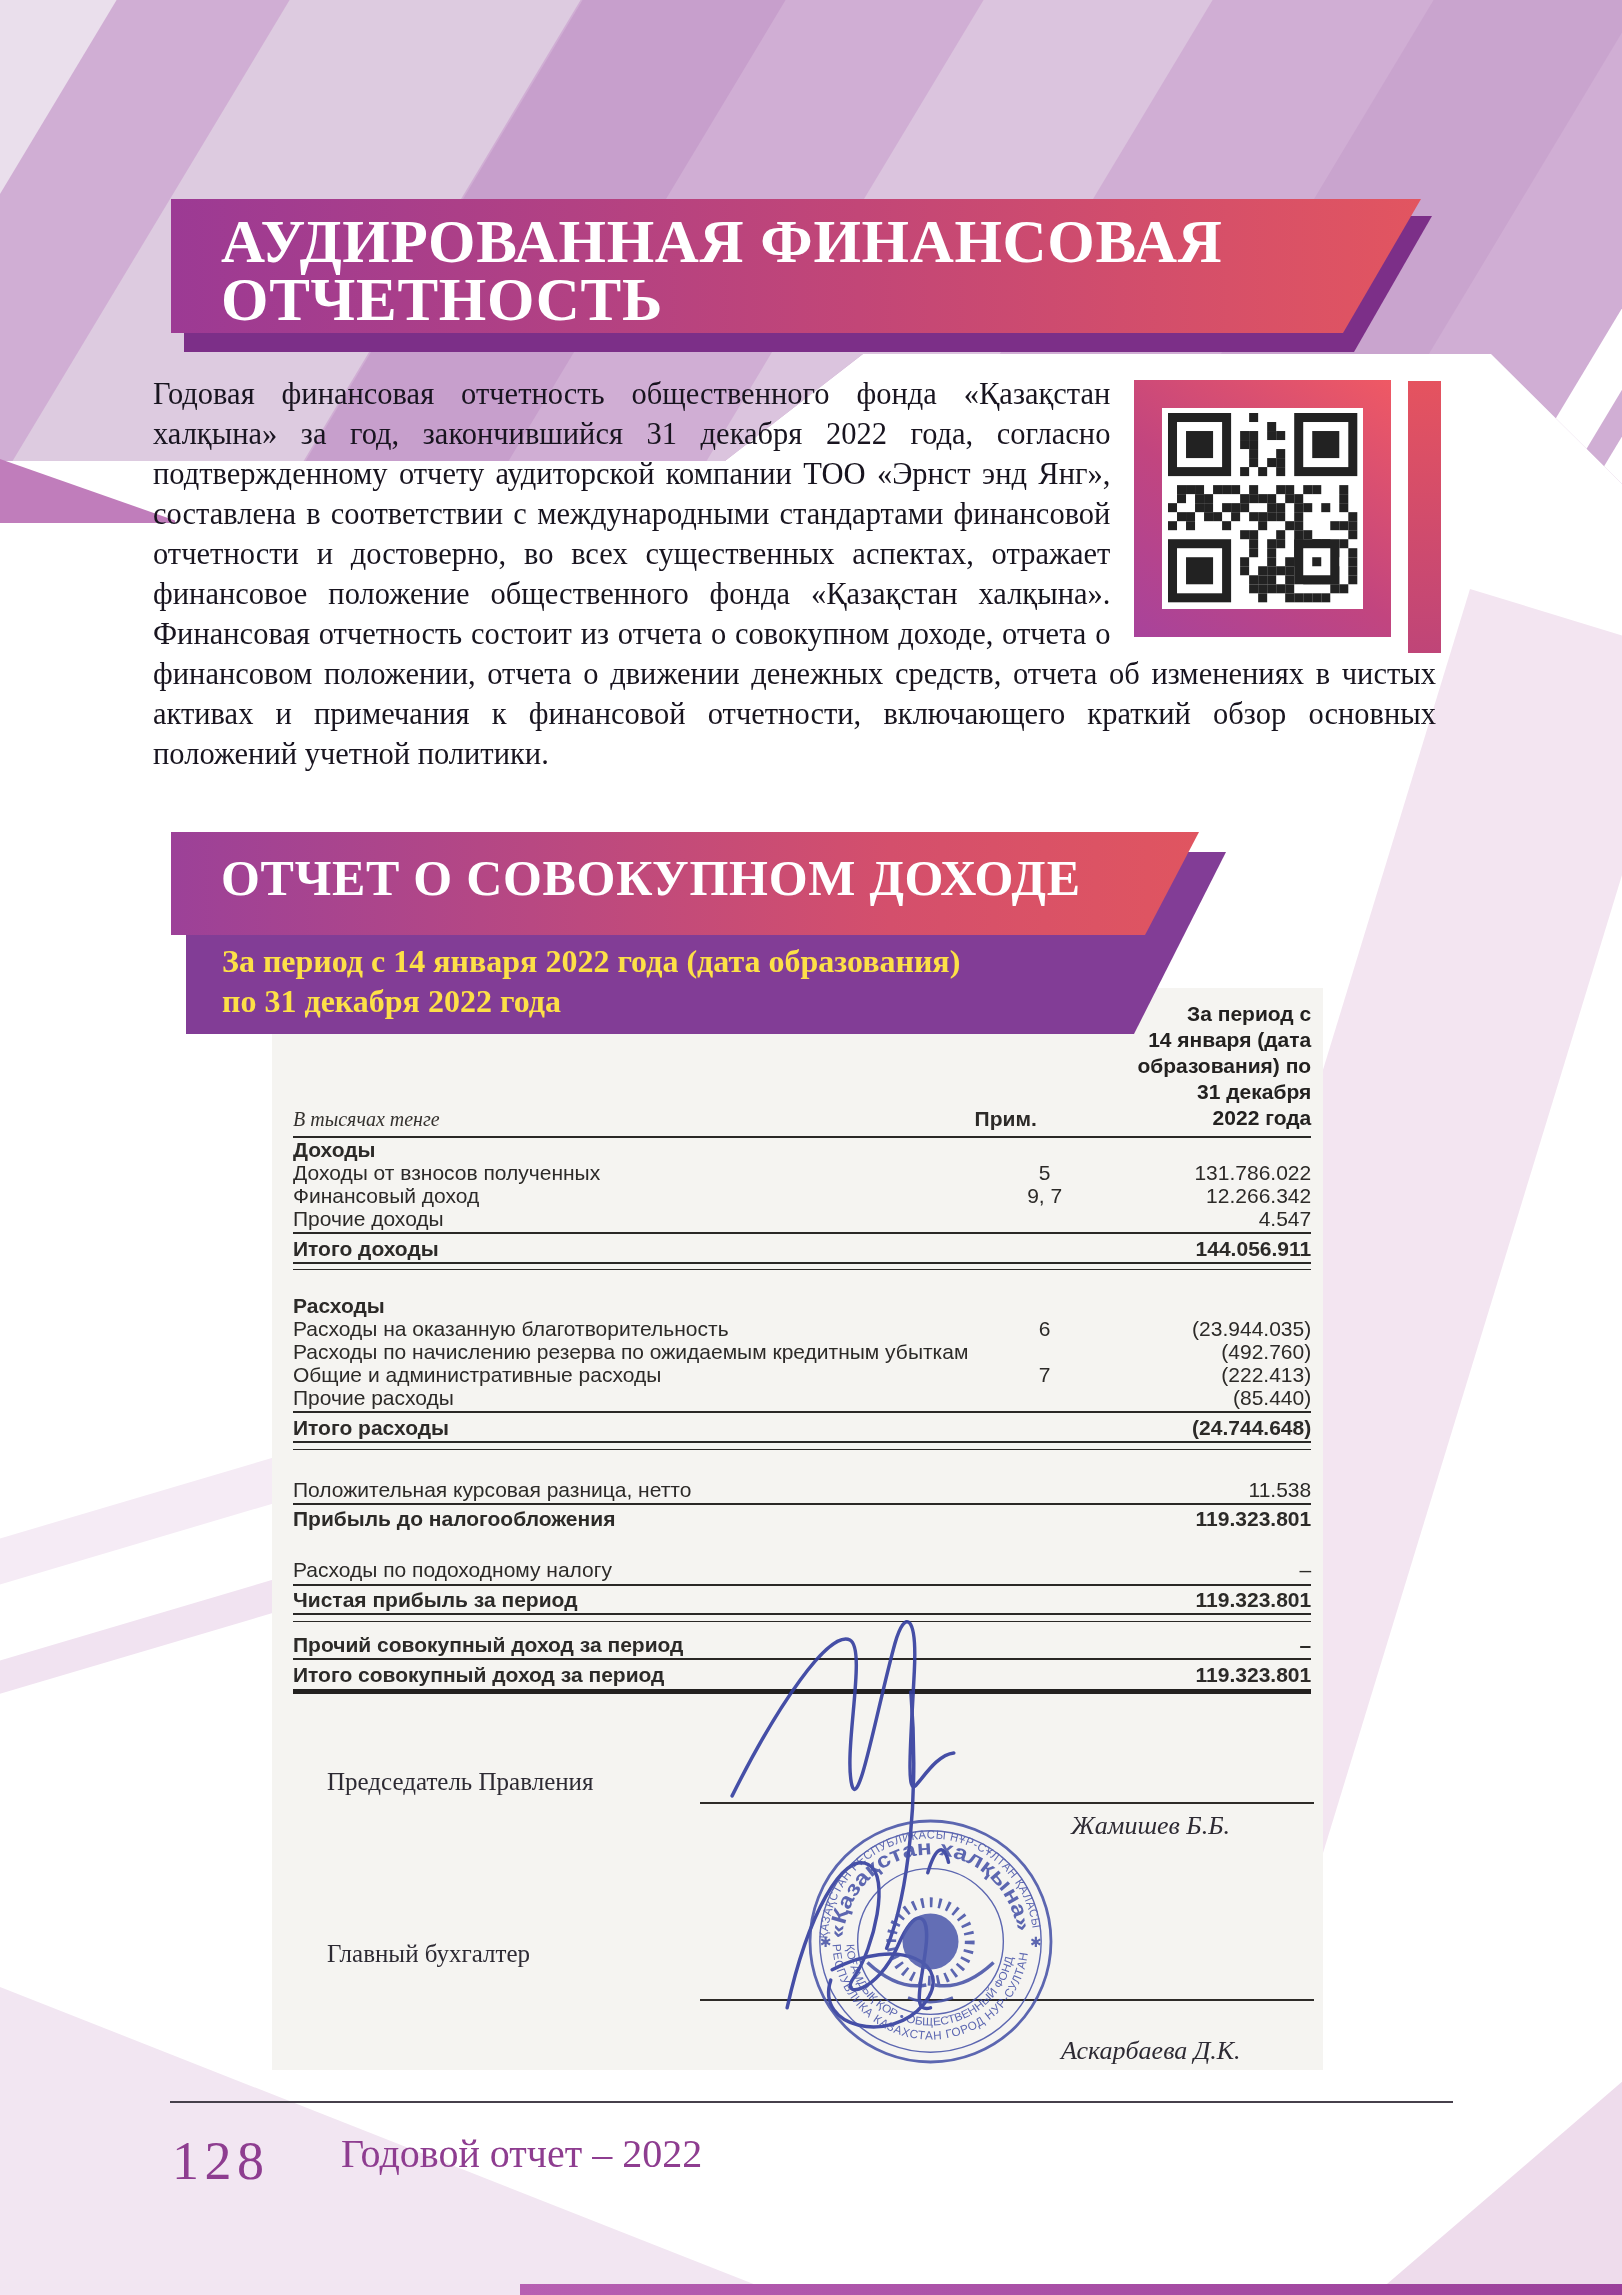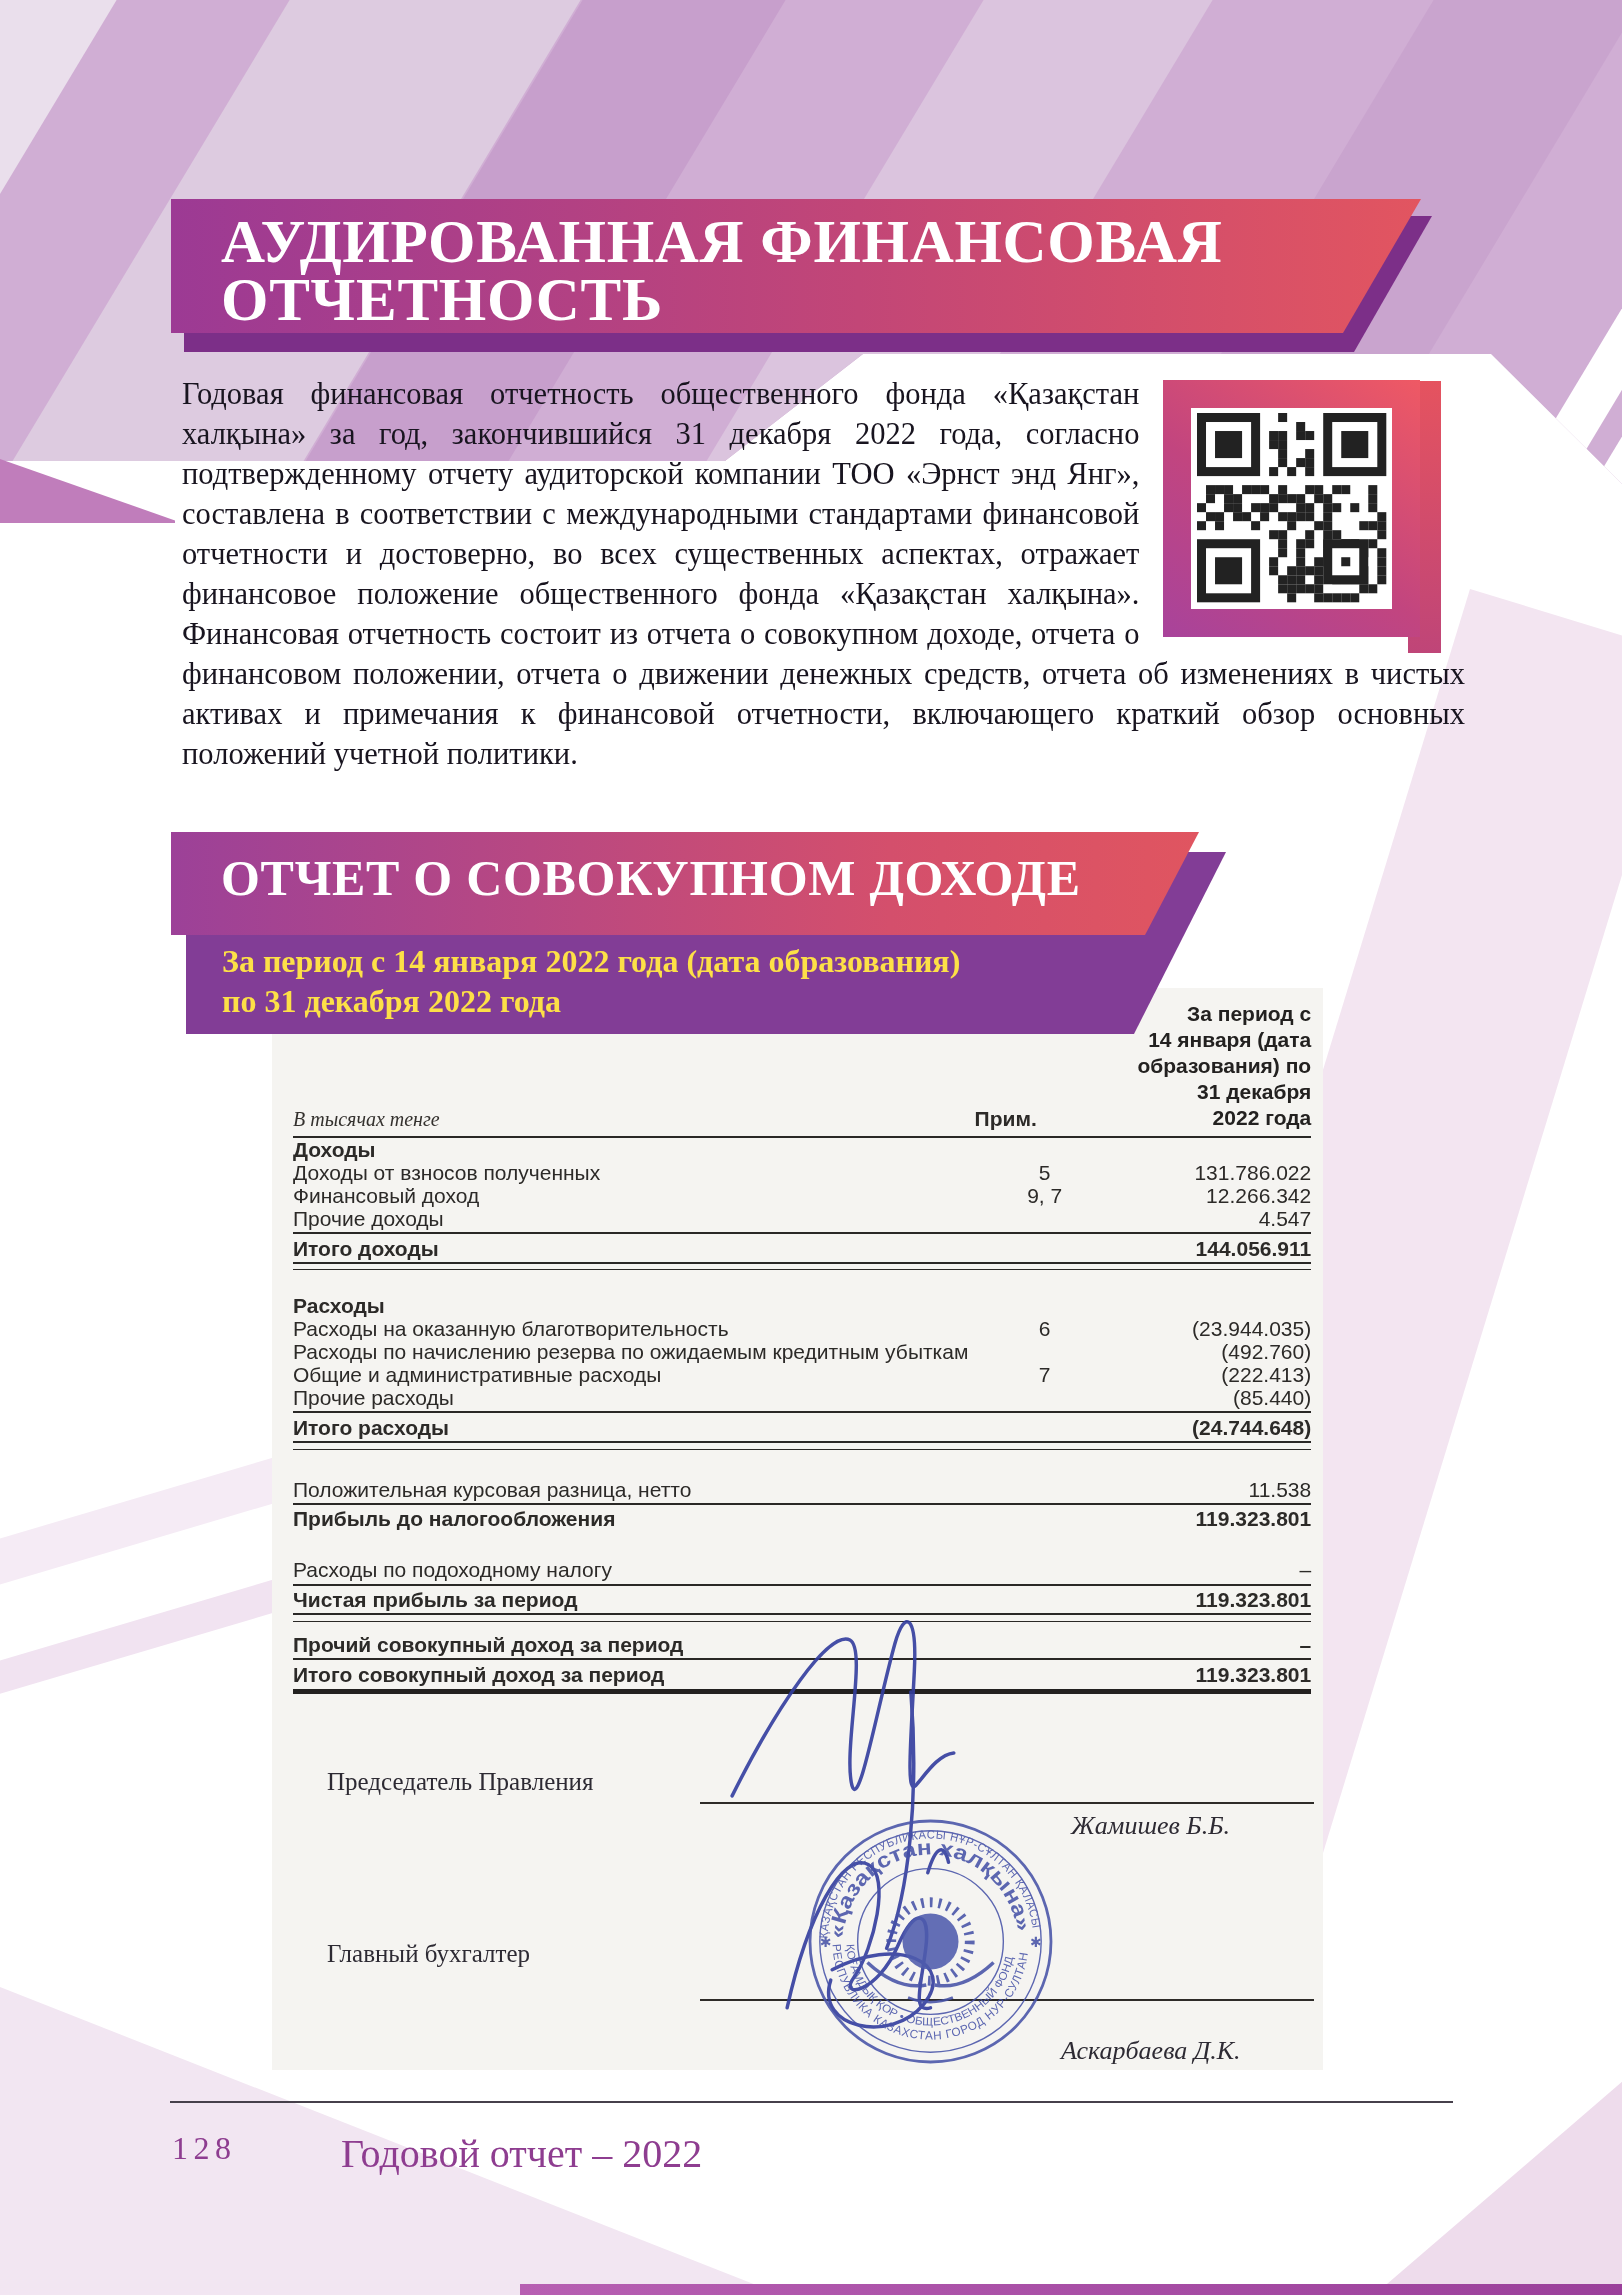--- a/index.html
+++ b/index.html
@@ -34,21 +34,21 @@
 
   
   .banner1-shadow{position:absolute;left:184px;top:216px;width:1248px;height:136px;background:#7c2f88;z-index:3;
     clip-path:polygon(0 0,100% 0,calc(100% - 78px) 100%,0 100%);}
   .banner1{position:absolute;left:171px;top:199px;width:1250px;height:134px;z-index:3;
     background:linear-gradient(90deg,#9c3a94 0%,#c24677 55%,#e25560 100%);
     clip-path:polygon(0 0,100% 0,calc(100% - 78px) 100%,0 100%);}
   .banner1 .btxt{padding:14px 0 0 50px;color:#ffffff;font-size:61px;line-height:58px;font-weight:600;letter-spacing:0.7px;}
 
   
-  .intro{position:absolute;left:182px;top:374px;width:1283px;z-index:4;
+  .intro{position:absolute;left:153px;top:374px;width:1283px;z-index:4;
     font-size:30.5px;line-height:40px;color:#18141f;text-align:justify;}
   .qr-frame{float:right;width:201px;height:201px;margin:5.5px 45px 16.6px 23.6px;padding:28px;
     background:linear-gradient(215deg,#ef5964 0%,#c2457f 55%,#a8439b 100%);}
   .qr-inner{width:201px;height:201px;background:#ffffff;display:flex;align-items:center;justify-content:center;}
   .qr-inner svg{width:190px;height:190px;}
   .qr-sidebar{position:absolute;left:1408px;top:381px;width:33px;height:272px;z-index:3;
     background:linear-gradient(180deg,#e5535f,#bf4578);}
 
   
   .band2{position:absolute;left:186px;top:852px;width:1040px;height:182px;background:#823d96;z-index:3;
@@ -77,21 +77,21 @@
   .rule-double::after{content:"";display:block;border-top:1.4px solid #2a2826;margin-top:5.5px;}
   .rule-thick{border-top:5.5px solid #232120;margin:2.8px 0 1.4px 0;}
   .sig-label{position:absolute;font-size:25px;color:#2d2a33;z-index:3;margin-left:36px;}
   .sig-line{position:absolute;height:2.1px;background:#2e2b28;z-index:3;}
   .sig-name{position:absolute;font-size:26px;font-style:italic;color:#2d2a33;z-index:4;}
   .ink{position:absolute;z-index:3;}
   .stamp{position:absolute;left:803px;top:1814px;width:255px;height:255px;z-index:3;opacity:.88;}
 
   
   .footer-line{position:absolute;left:170px;top:2101px;width:1283px;height:2.1px;background:#46404b;z-index:4;}
-  .page-num{position:absolute;left:172px;top:2130px;font-size:32px;letter-spacing:5.5px;color:#8e3d90;z-index:4;}
+  .page-num{position:absolute;left:172px;top:2130px;font-size:54px;letter-spacing:5.5px;color:#8e3d90;z-index:4;}
   .footer-label{position:absolute;left:341px;top:2130px;font-size:40px;color:#8e3d90;z-index:4;}
 </style>
 </head>
 <body>
 
 <div id="page">
 
   <div class="band-top">
     <div class="stripe st0"></div>
     <div class="stripe st1"></div>

